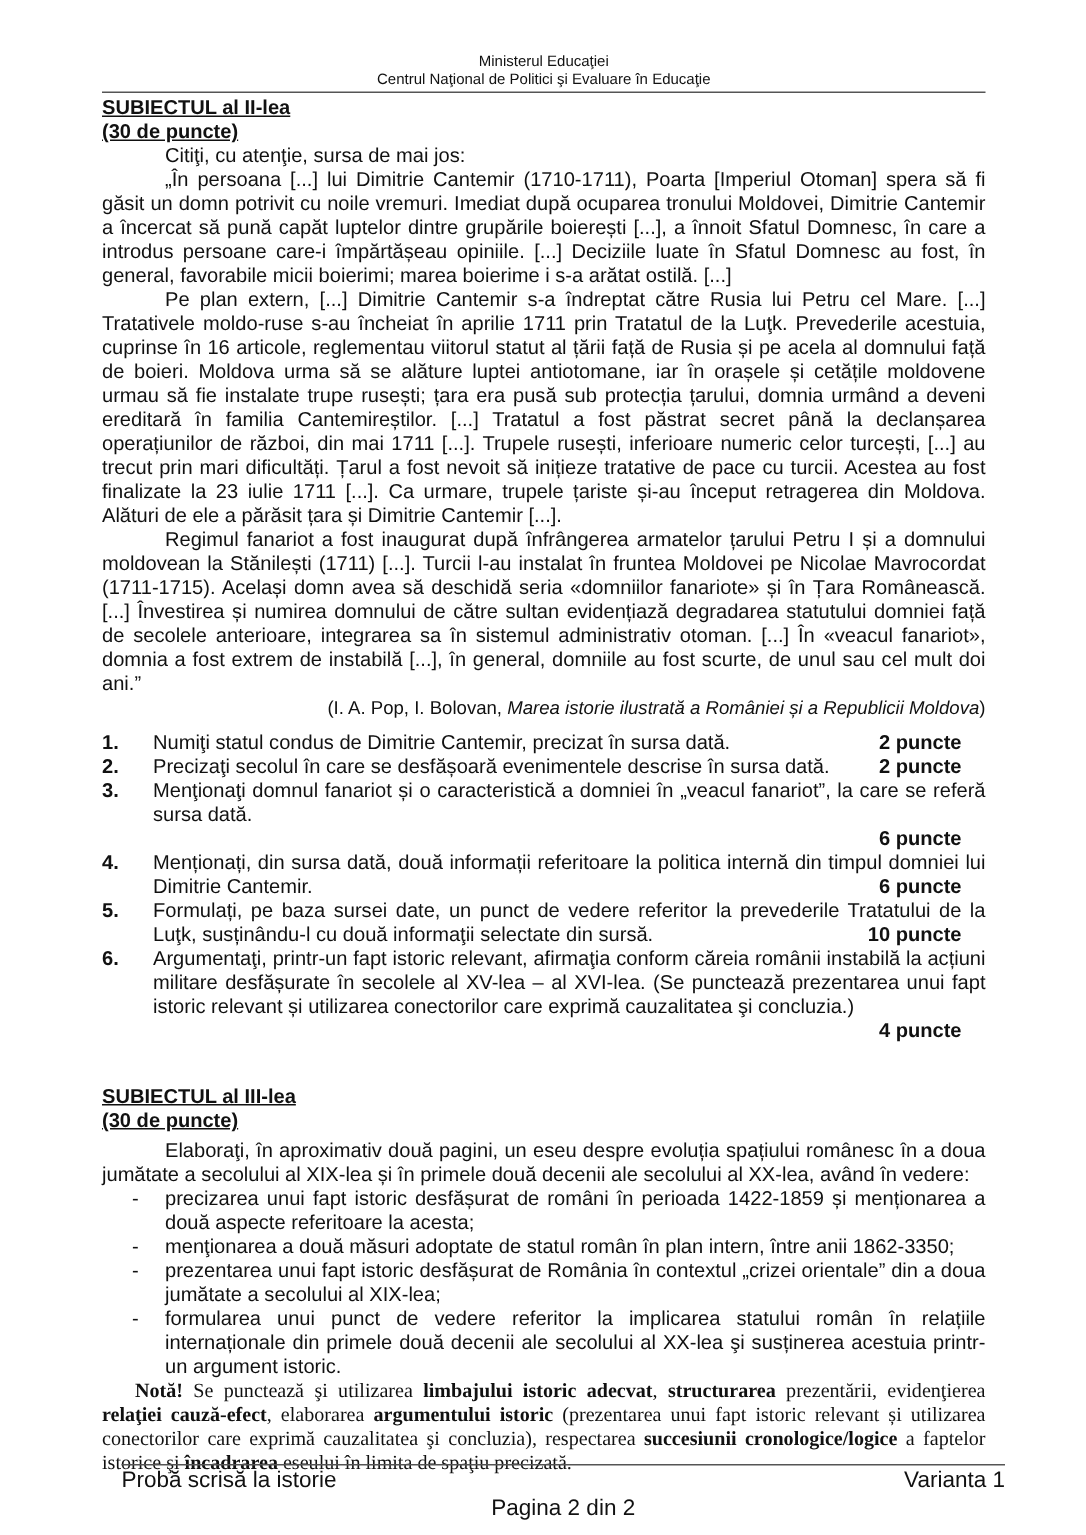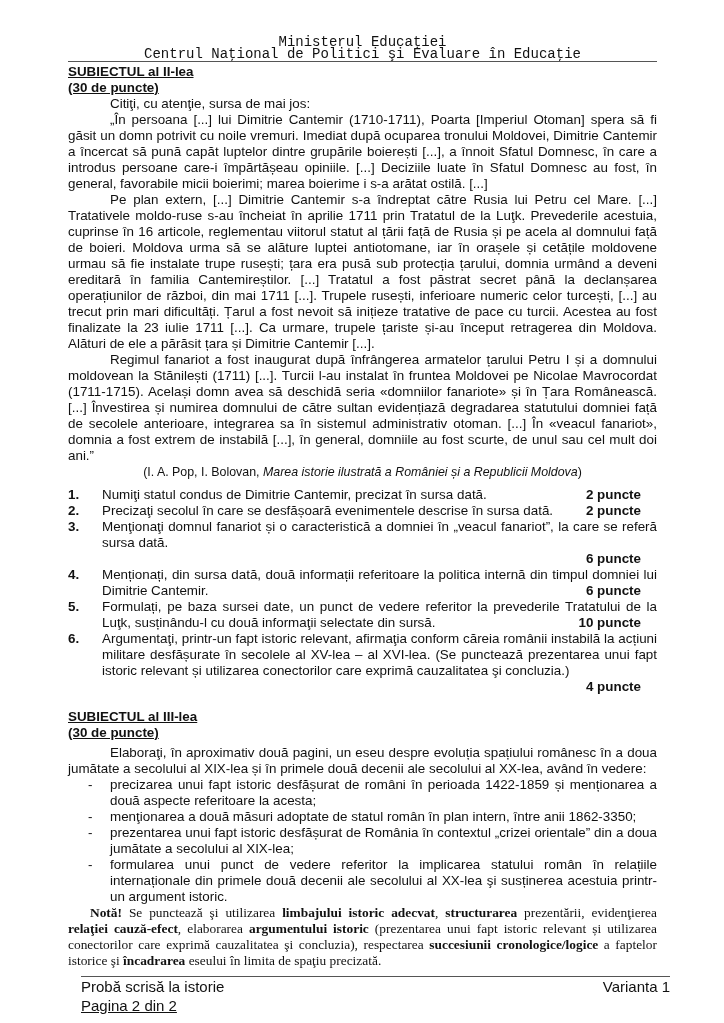--- a/index.html
+++ b/index.html
@@ -1,43 +1,43 @@
 <!DOCTYPE html>
 <html><head>
 <meta charset="utf-8">
 <style>
   html, body { margin: 0; padding: 0; background: #ffffff; }
   body { width: 724px; height: 1023px; position: relative; overflow: hidden;
          font-family: "Liberation Sans", sans-serif; color: #111; font-size: 13.4px; line-height: 16px; }
   .page { position: absolute; left: 68px; top: 36px; width: 589px; }
-  .hdr { text-align: center; font-size: 14px; line-height: 12px; font-family: Liberation Mono, monospace; }
+  .hdr { text-align: center; font-size: 10px; line-height: 12px; }
   .hdr-rule { border-bottom: 1px solid #555; margin-top: 1px; }
   .subj { display: flex; justify-content: space-between; font-weight: bold; text-decoration: underline; margin-top: 2px; flex-direction: column; }
   p { margin: 0; text-align: justify; }
   .ind { text-indent: 42px; }
-  .src { text-align: center; font-size: 12.4px; }
+  .src { text-align: right; font-size: 12.4px; }
   .src i { font-style: italic; }
   .intro { text-indent: 26px; margin-top: 10px; }
   ol.items { list-style: none; padding: 0; margin: 7px 0 0 0; }
   ol.items li { display: flex; }
   ol.items .n { width: 19px; flex: none; font-weight: bold; }
   ol.items .t { flex: 1; text-align: justify; margin-left: 15px; }
   .pts { font-weight: bold; float: right; }
   .row-pts { display: flex; justify-content: space-between; }
   .row-pts .pts { float: none; margin-right: 16px; }
-  .s3 { margin-top: 14px; text-decoration: underline; }
+  .s3 { margin-top: 28px; text-decoration: underline; }
   ul.dash { list-style: none; padding: 0; margin: 0; }
   ul.dash li { display: flex; }
   ul.dash .d { width: 42px; flex: none; padding-left: 20px; box-sizing: border-box; }
   ul.dash .t { flex: 1; text-align: justify; }
   .note { text-indent: 22px; font-family: Liberation Serif, serif; }
   b { font-weight: bold; }
   .footer { position: absolute; left: 68px; top: 976px; width: 589px; border-top: 1px solid #555; font-size: 15px; line-height: 12px; margin-left: 13px; }
   .footer .frow { display: flex; justify-content: space-between; margin-top: 4px; }
-  .footer .pg { margin-top: 7px; text-decoration: underline; }
+  .footer .pg { text-align: center; margin-top: 7px; }
 </style>
 </head>
 <body>
 
 <div class="page">
   <div class="hdr">
     <div>Ministerul Educaţiei</div>
     <div>Centrul Naţional de Politici şi Evaluare în Educaţie</div>
   </div>
   <div class="hdr-rule"></div>

